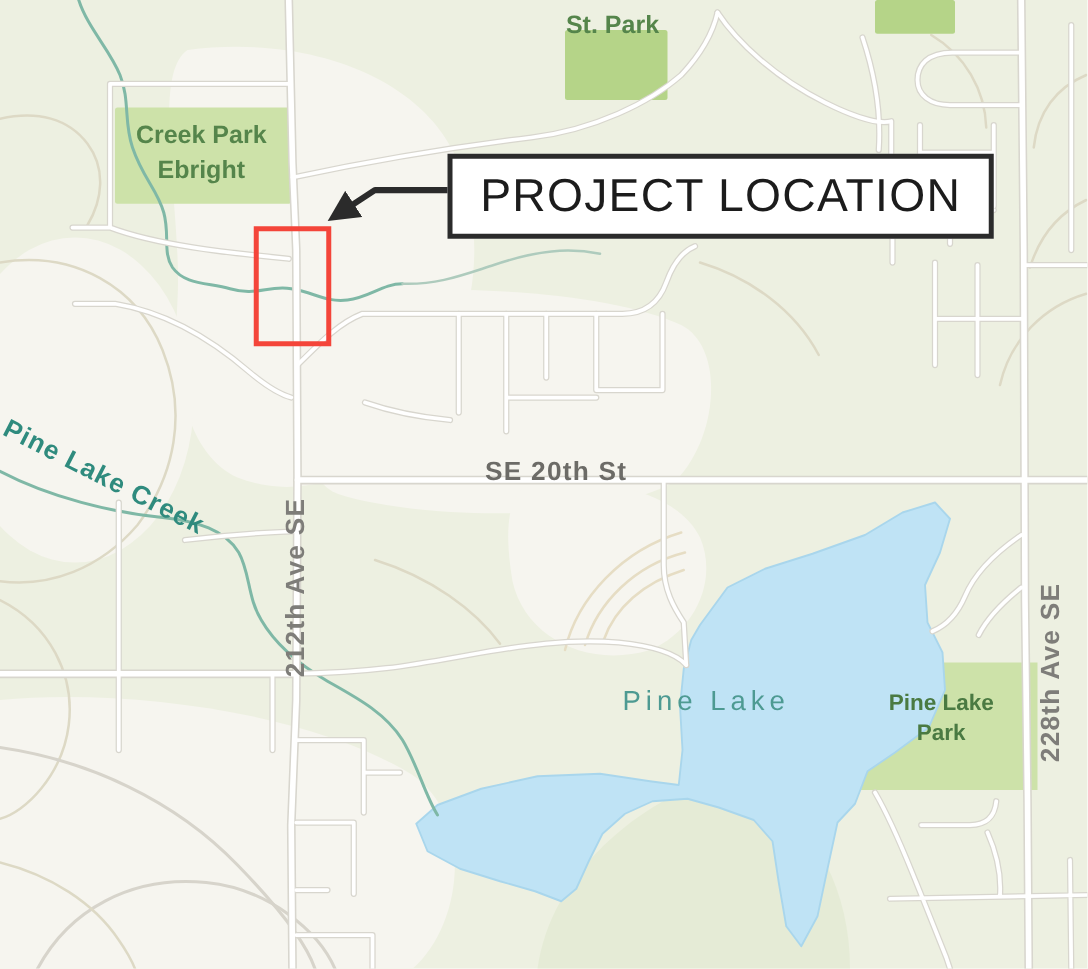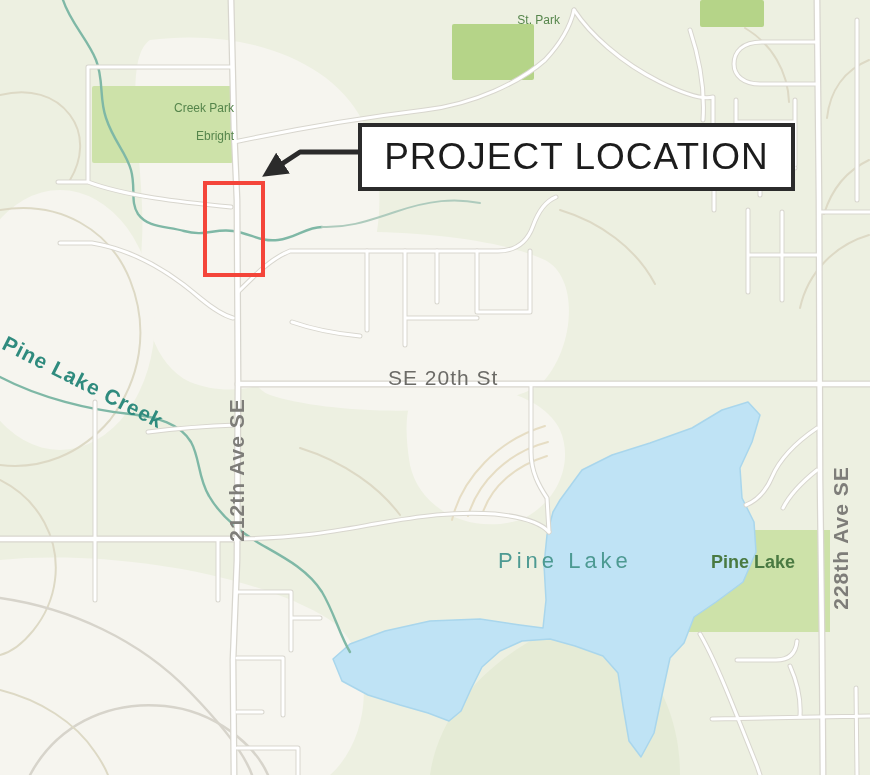--- a/index.html
+++ b/index.html
@@ -21,23 +21,23 @@
   .water{fill:var(--water);stroke:var(--water_edge);stroke-width:1.5;stroke-linejoin:round;}
   .creek{fill:none;stroke:var(--creek);stroke-width:2.4;stroke-linecap:round;}
   .creek-faint{fill:none;stroke:#aecbbd;stroke-width:2;stroke-linecap:round;}
   .rc-major{fill:none;stroke:var(--road_casing);stroke-width:7;stroke-linecap:round;stroke-linejoin:round;}
   .rf-major{fill:none;stroke:var(--road_fill);stroke-width:4.5;stroke-linecap:round;stroke-linejoin:round;}
   .rc-minor{fill:none;stroke:var(--road_casing);stroke-width:5;stroke-linecap:round;stroke-linejoin:round;}
   .rf-minor{fill:none;stroke:var(--road_fill);stroke-width:3;stroke-linecap:round;stroke-linejoin:round;}
 
   
   .lbl{position:absolute;white-space:nowrap;}
-  .lbl-park{color:var(--park_label);font-size:12px;font-weight:400;line-height:28px;text-align:right;}
+  .lbl-park{color:var(--park_label);font-size:20px;font-weight:700;line-height:28px;text-align:center;}
   .lbl-park-dark{color:var(--park_label_dark);font-size:18px;font-weight:700;line-height:24px;text-align:center;}
-  .lbl-street{color:var(--street_label);font-size:21px;font-weight:400;letter-spacing:1px;}
+  .lbl-street{color:var(--street_label);font-size:21px;font-weight:700;letter-spacing:1px;}
   .lbl-ave{color:var(--ave_label);font-size:21px;font-weight:700;letter-spacing:1px;text-align:center;}
   .lbl-water{color:var(--water_label);font-size:22px;font-weight:400;letter-spacing:4px;}
   .lbl-creek{color:var(--creek_label);font-size:21px;font-weight:700;letter-spacing:1px;}
   .rot-ccw{transform:rotate(-90deg);}
 
   #ebright-label{left:88px;top:94px;width:146px;}
   #stpark-label{left:420px;top:6px;width:140px;}
   #pl-creek-label{left:4px;top:330px;width:232px;transform-origin:0 50%;transform:rotate(27deg);}
   #se20-label{left:388px;top:366px;}
   #se24-label{left:44px;top:517px;}
@@ -176,20 +176,21 @@
 
 
   <div class="lbl lbl-ave rot-ccw" id="ave212-label">212th Ave SE</div>
 
   <div class="lbl lbl-ave rot-ccw" id="ave228-label">228th Ave SE</div>
 
   <div class="lbl lbl-water" id="pinelake-label">Pine Lake</div>
 
   <div class="lbl lbl-park-dark" id="plpark-label">
     <div>Pine Lake</div>
+    <div>Park</div>
   </div>
 
   <div id="project-outline"></div>
 
   <svg id="arrow-svg" width="120" height="55" viewBox="0 0 120 55">
     <defs>
       <marker id="ah" markerWidth="5" markerHeight="5" refX="3.6" refY="2.5" orient="auto">
         <path d="M0,0 L5,2.5 L0,5 Z" fill="var(--arrow)"></path>
       </marker>
     </defs>

